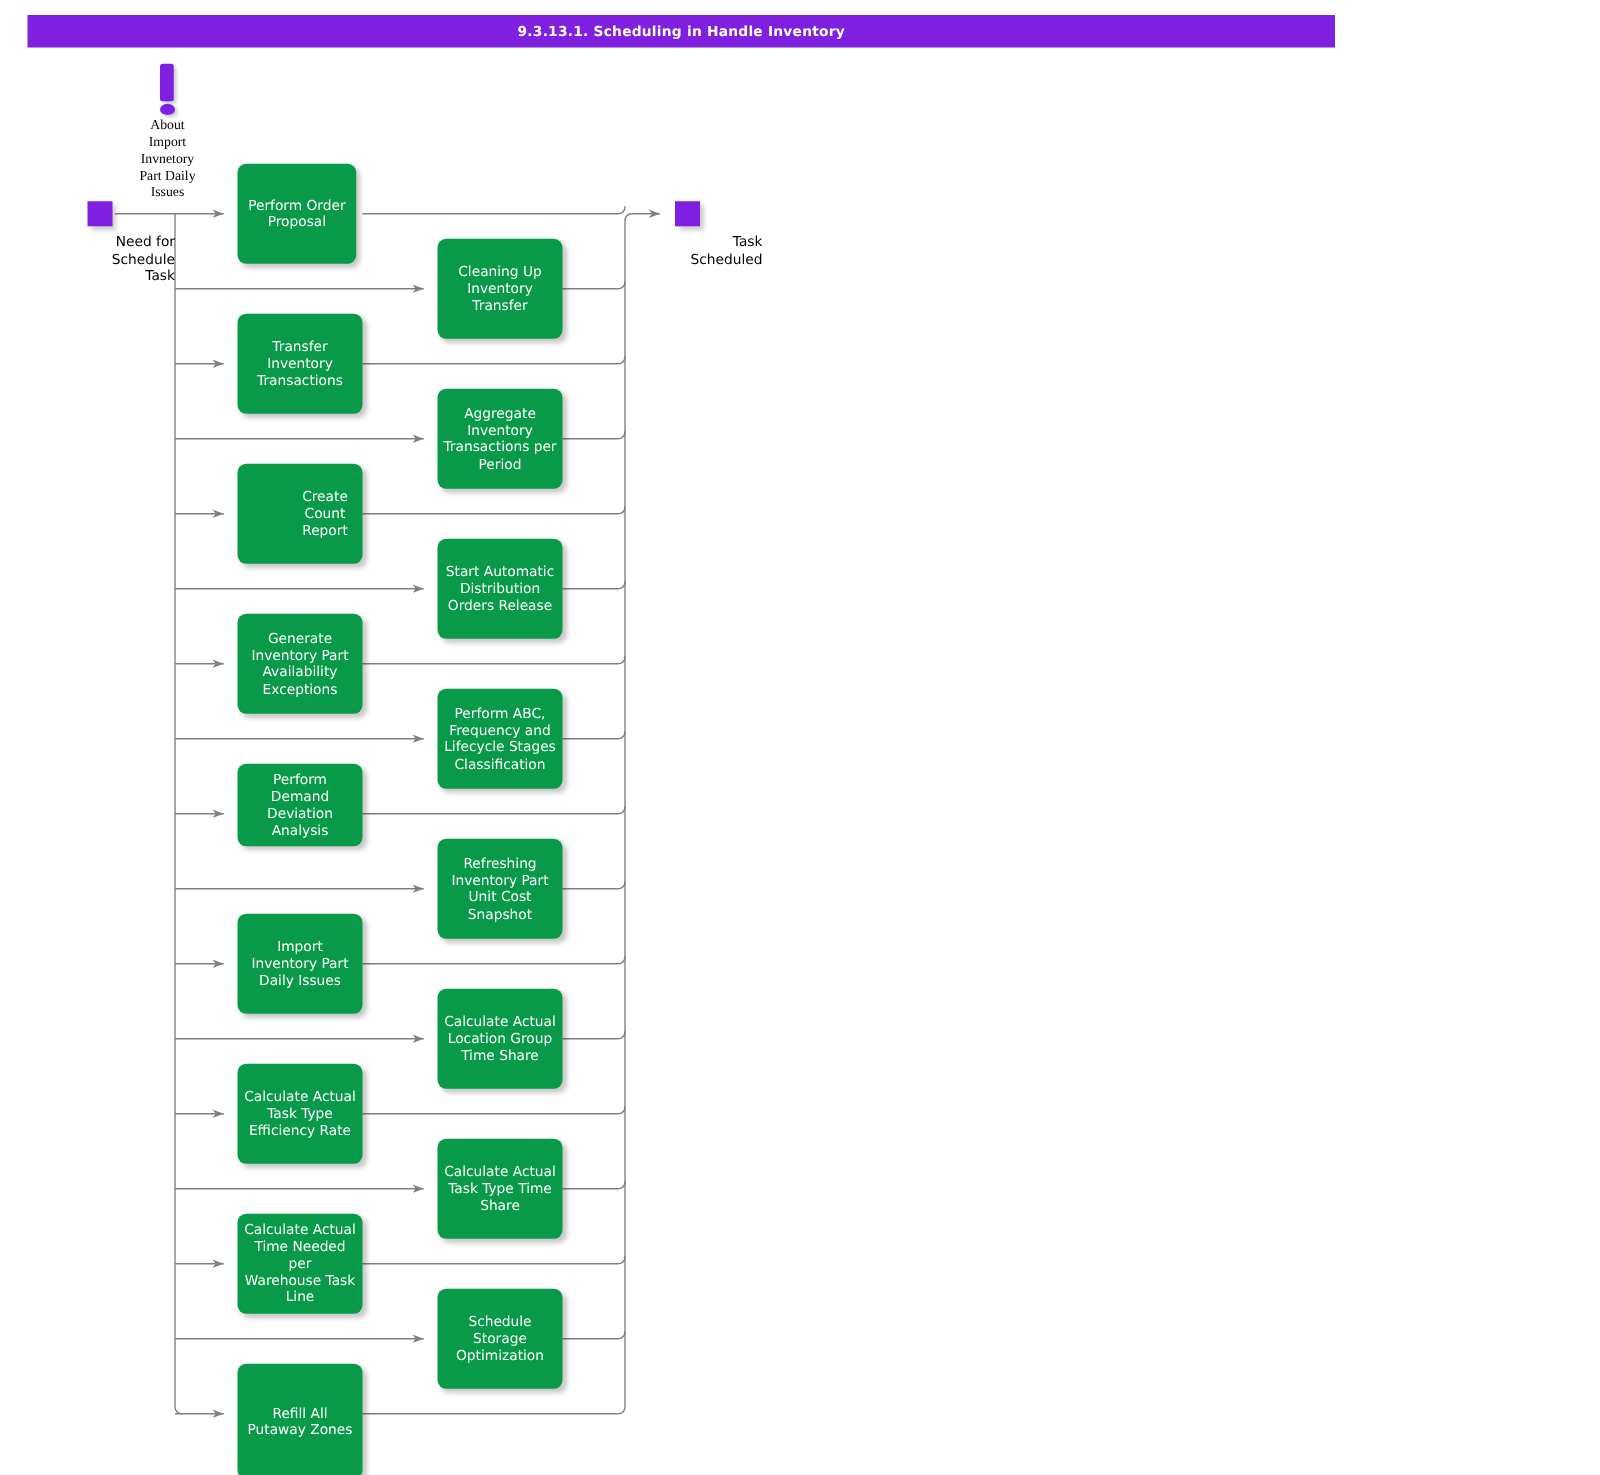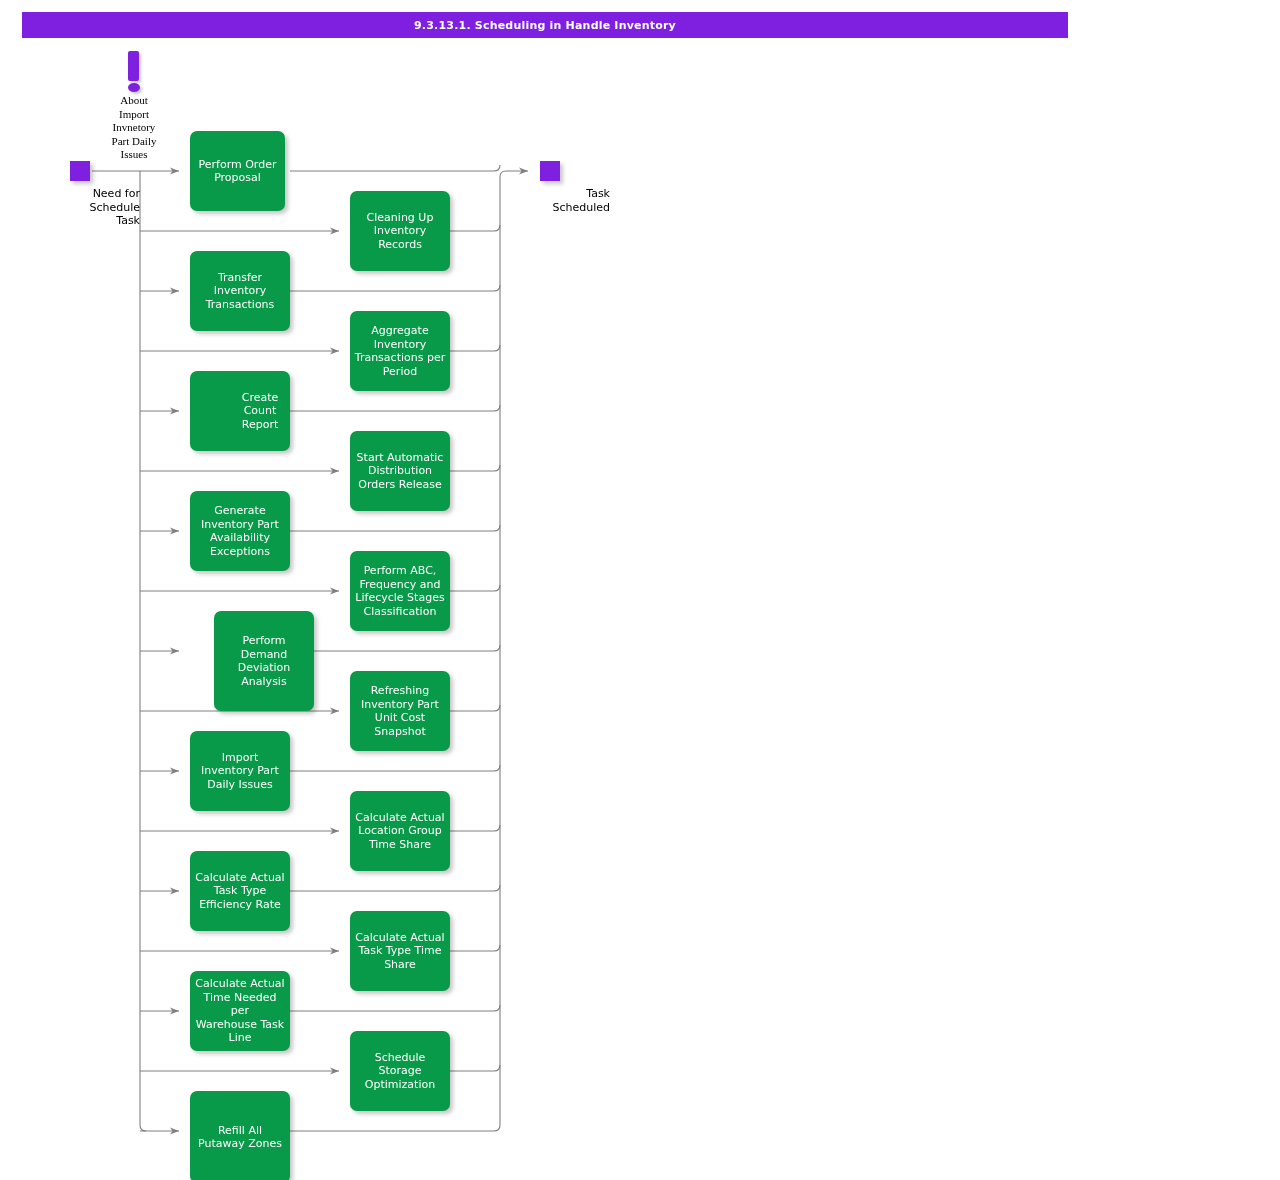--- a/index.html
+++ b/index.html
@@ -180,21 +180,21 @@
 Scheduled</div>
 
   <div id="node-layer">
       <div class="node" style="left: 190px; top: 93px; width: 95px; height: 80px;">
         <span class="node-label" style="white-space: pre-line;">Perform Order
 Proposal</span>
       </div>
       <div class="node" style="left: 350px; top: 153px; width: 100px; height: 80px;">
         <span class="node-label" style="white-space: pre-line;">Cleaning Up
 Inventory
-Records</span>
+Transfer</span>
       </div>
       <div class="node" style="left: 190px; top: 213px; width: 100px; height: 80px;">
         <span class="node-label" style="white-space: pre-line;">Transfer
 Inventory
 Transactions</span>
       </div>
       <div class="node" style="left: 350px; top: 273px; width: 100px; height: 80px;">
         <span class="node-label" style="white-space: pre-line; text-align: center;">Aggregate
 Inventory
 Transactions per
@@ -214,21 +214,21 @@
 Inventory Part
 Availability
 Exceptions</span>
       </div>
       <div class="node" style="left: 350px; top: 513px; width: 100px; height: 80px;">
         <span class="node-label" style="white-space: pre-line;">Perform ABC,
 Frequency and
 Lifecycle Stages
 Classification</span>
       </div>
-      <div class="node" style="left: 190px; top: 573px; width: 100px; height: 100px; margin-left: 24px;">
+      <div class="node" style="left: 190px; top: 573px; width: 100px; height: 66px;">
         <span class="node-label" style="white-space: pre-line;">Perform
 Demand
 Deviation
 Analysis</span>
       </div>
       <div class="node" style="left: 350px; top: 633px; width: 100px; height: 80px;">
         <span class="node-label" style="white-space: pre-line;">Refreshing
 Inventory Part
 Unit Cost
 Snapshot</span>

